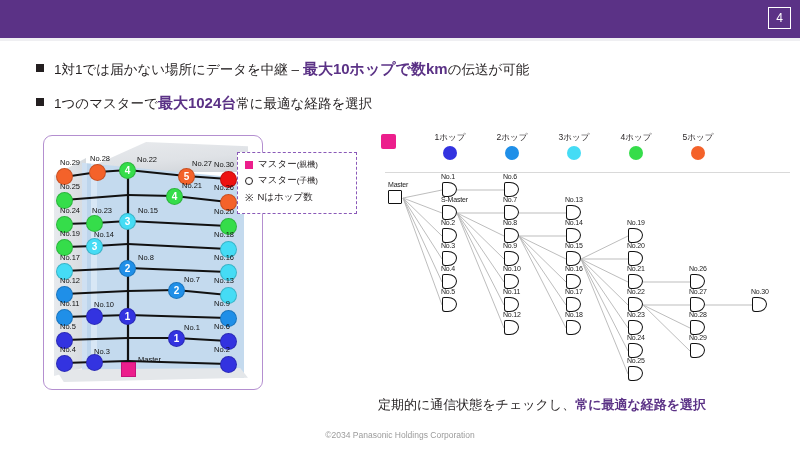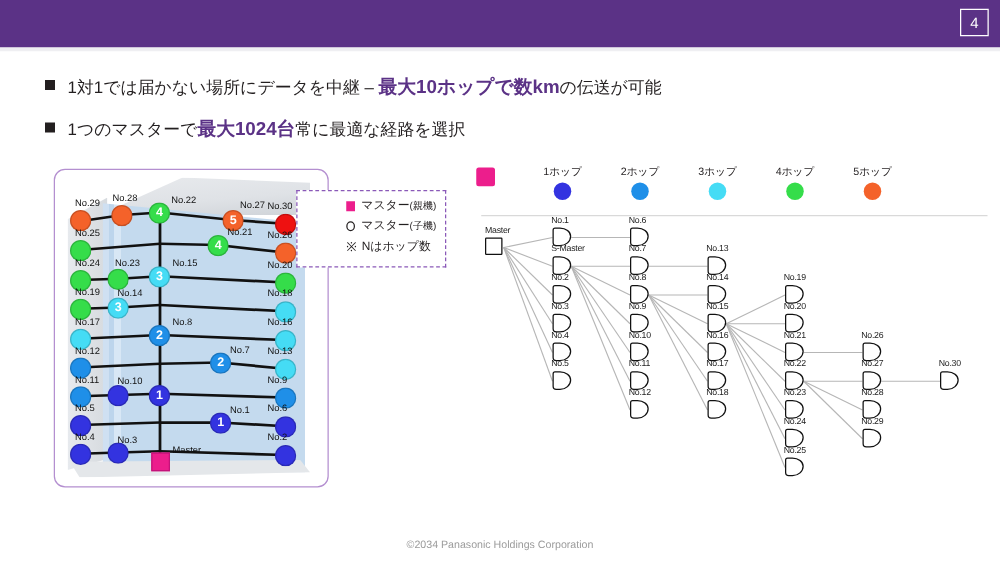--- a/index.html
+++ b/index.html
@@ -105,21 +105,20 @@
     position: absolute; left: 237px; top: 152px;
     width: 120px; height: 62px;
     border: 1.3px dashed #8a59b8;
     background: #ffffff;
     padding: 5px 7px;
   }
   .lg-row {
     display: flex; align-items: center;
     font-size: 9.5px; color: #231f20; margin-bottom: 3px;
     white-space: nowrap;
-    margin-left: 32px;
   }
   .lg-sq { width: 8px; height: 8px; background: #ec1e8c; margin-right: 5px; }
   .lg-ci {
     width: 8px; height: 8px; border: 1.4px solid #231f20;
     border-radius: 50%; margin-right: 5px;
   }
   .lg-st { margin-right: 4px; font-size: 10px; }
   .lg-small { font-size: 8px; }
 
   
@@ -435,15 +434,18 @@
         <div class="tlabel" style="left: 309px; top: 116px;">No.27</div>
         <div class="tnode" style="left: 310px; top: 148px;"></div>
         <div class="tlabel" style="left: 309px; top: 139px;">No.28</div>
         <div class="tnode" style="left: 310px; top: 171px;"></div>
         <div class="tlabel" style="left: 309px; top: 162px;">No.29</div>
         <div class="tnode" style="left: 372px; top: 125px;"></div>
         <div class="tlabel" style="left: 371px; top: 116px;">No.30</div>
       </div>
   </div>
 
+  <div id="note">
+    <span>定期的に通信状態をチェックし、</span><span class="hl2">常に最適な経路を選択</span>
+  </div>
 
   <div id="copy">©2034 Panasonic Holdings Corporation</div>
 </div>
 
 </body></html>

